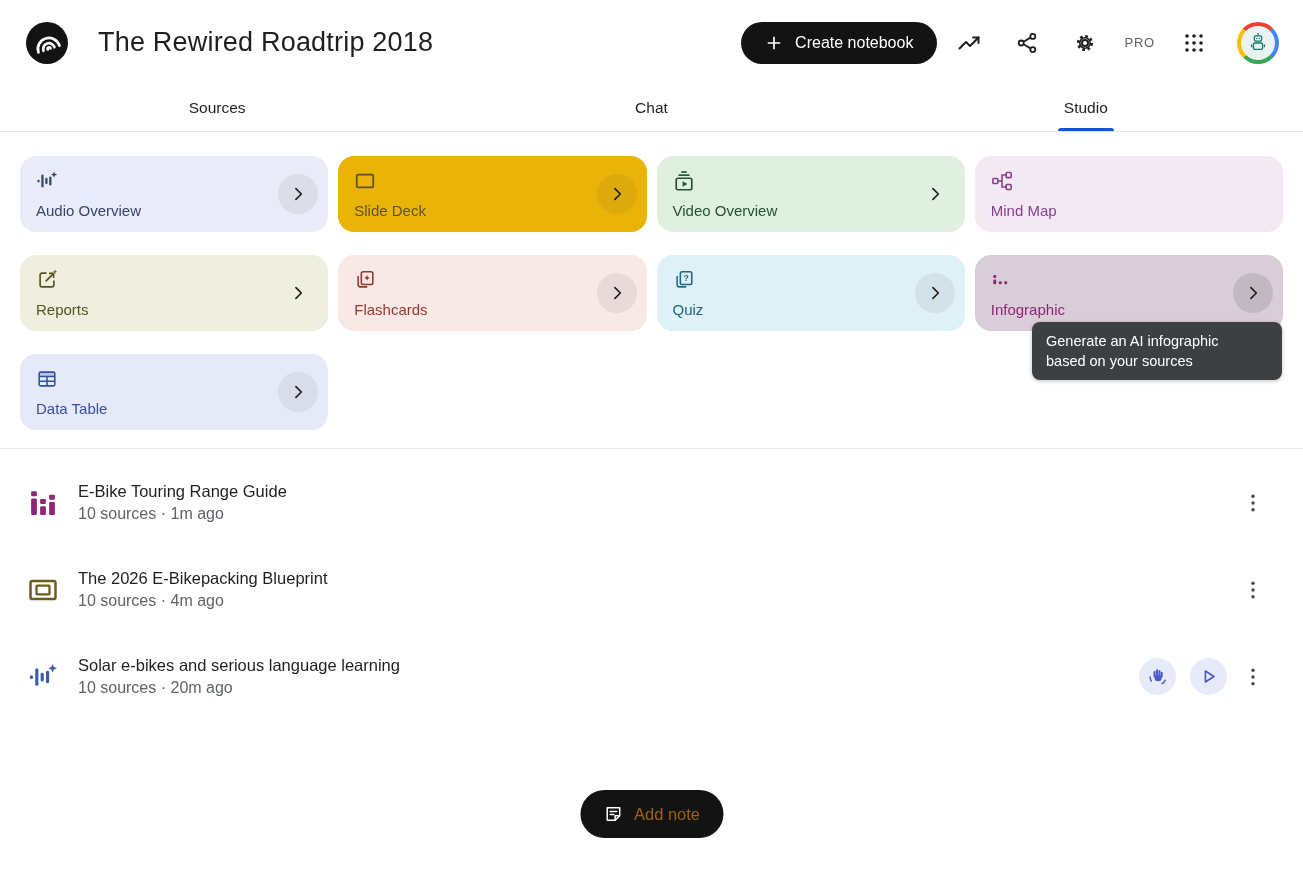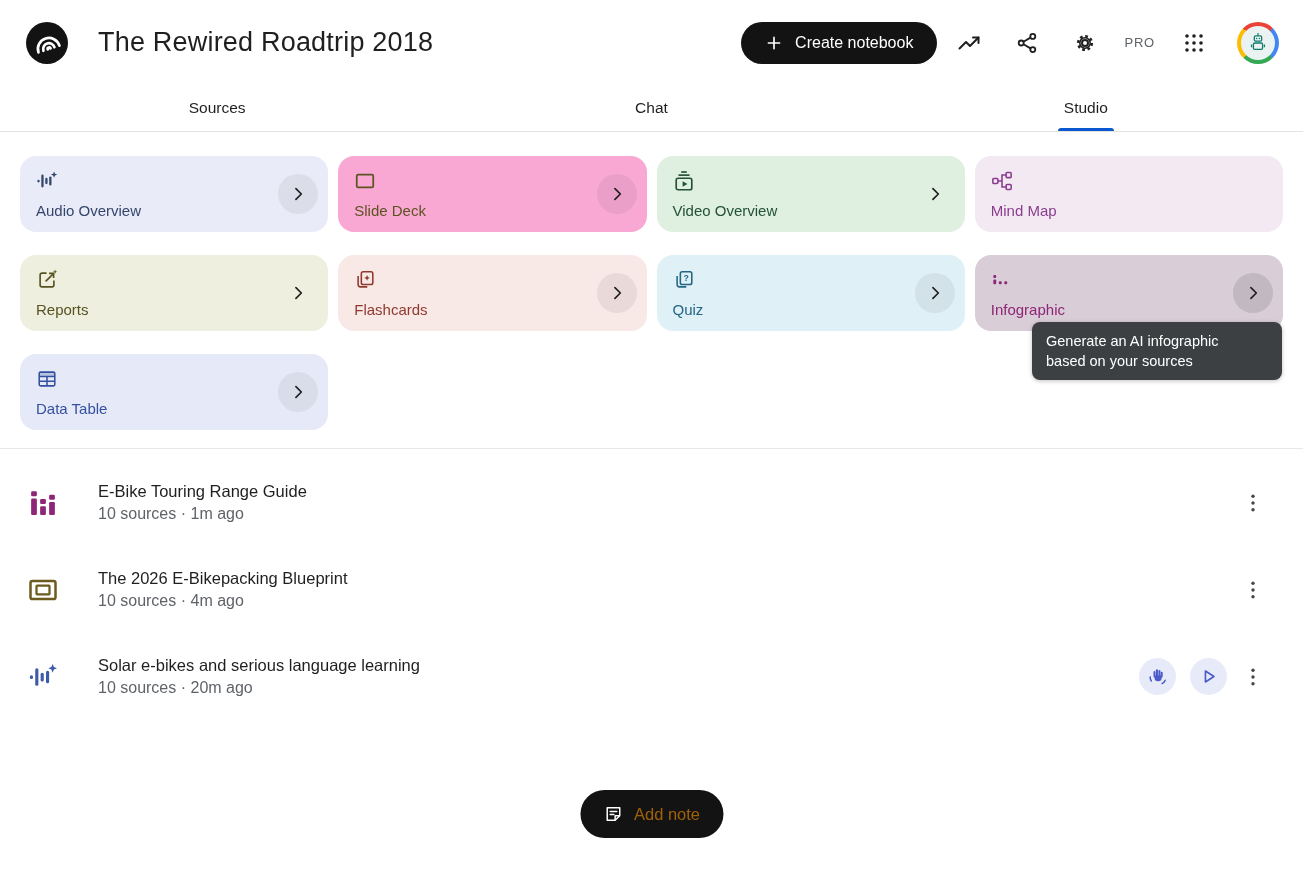--- a/index.html
+++ b/index.html
@@ -39,21 +39,21 @@
   .chev.circle{background:rgba(68,68,68,.08);}
   .chev.circle-dark{background:rgba(68,68,68,.15);}
   
   .tooltip{position:absolute;left:1032px;top:322px;width:250px;box-sizing:border-box;background:#3C4043;color:#fff;
     border-radius:8px;padding:9px 14px;font-size:14.5px;line-height:20px;z-index:6;box-shadow:0 1px 4px rgba(0,0,0,.25);}
   
   .artifact-list{padding-top:10px;}
   .artifact{display:flex;align-items:center;gap:20px;padding:23px 38px 23px 28px;cursor:pointer;}
   .artifact-icon{width:30px;height:30px;flex:none;}
   .artifact-icon svg{width:30px;height:30px;display:block;}
-  .artifact-text{display:flex;flex-direction:column;gap:4px;margin-left:20px;}
+  .artifact-text{display:flex;flex-direction:column;gap:4px;}
   .artifact-title{font-size:16.5px;color:#1F1F1F;}
   .artifact-meta{font-size:16px;color:#5F6368;}
   .artifact-actions{margin-left:auto;display:flex;align-items:center;gap:14px;}
   .action-circle{width:37px;height:37px;border-radius:50%;background:#E7EAF8;color:#4A5BC9;
     display:flex;align-items:center;justify-content:center;cursor:pointer;}
   .action-circle svg{width:21px;height:21px;}
   .kebab{width:24px;height:24px;color:#444746;cursor:pointer;}
   
   .add-note-btn{position:absolute;left:50%;transform:translateX(-50%);top:790px;height:48px;border-radius:24px;
     background:#131314;color:#a16207;display:flex;align-items:center;gap:11px;padding:0 23px;
@@ -156,21 +156,21 @@
           </svg>
       </span>
       <span class="clabel">Audio Overview</span>
       <span class="chev circle">
           <svg viewBox="0 0 24 24" fill="none" stroke="#1F1F1F" stroke-width="2" stroke-linecap="round" stroke-linejoin="round">
             <path d="M9.5 5.5 L16 12 9.5 18.5"></path>
           </svg>
         </span>
     </div>
 
-    <div class="card" style="background: #f9a8d4; color: rgb(92, 83, 32);">
+    <div class="card" style="background: #eab308; color: rgb(92, 83, 32);">
       <span class="cicon">
         <svg viewBox="0 0 24 24" fill="none" stroke="currentColor" stroke-width="1.9">
             <rect x="3" y="5" width="18" height="14" rx="1.5"></rect>
           </svg>
       </span>
       <span class="clabel">Slide Deck</span>
       <span class="chev circle">
           <svg viewBox="0 0 24 24" fill="none" stroke="#1F1F1F" stroke-width="2" stroke-linecap="round" stroke-linejoin="round">
             <path d="M9.5 5.5 L16 12 9.5 18.5"></path>
           </svg>

